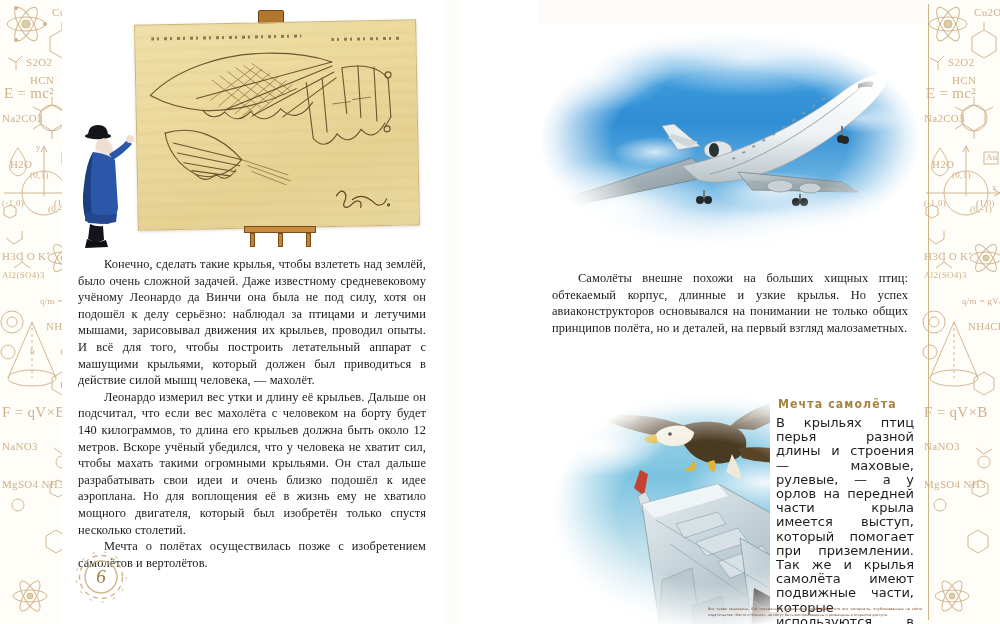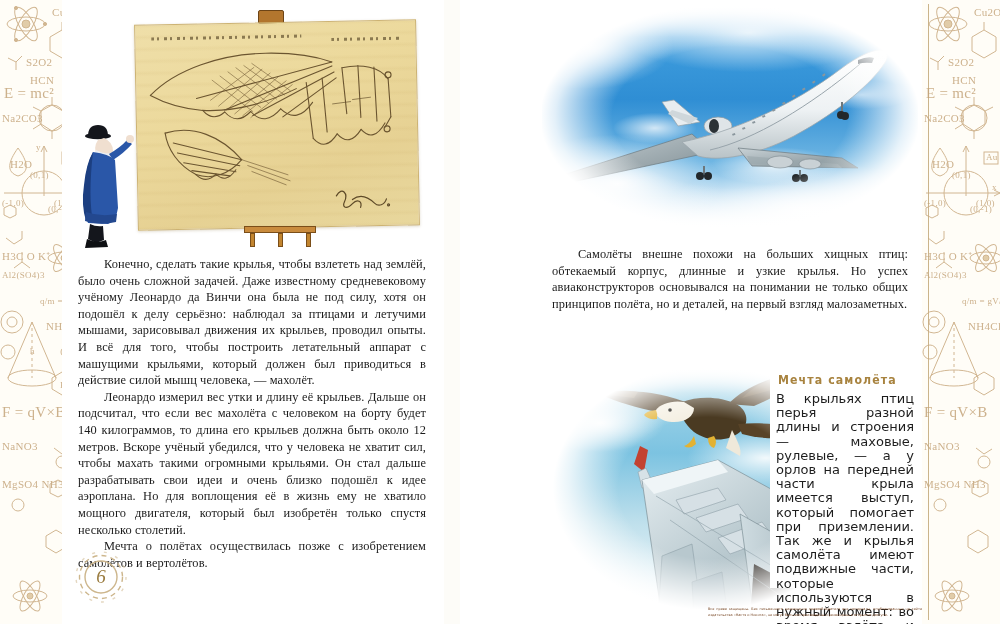--- a/index.html
+++ b/index.html
@@ -56,21 +56,21 @@
   .formula-layer .f.mid { font-size: 11px; }
   .formula-layer svg { position: absolute; overflow: visible; }
 
   
   .page {
     position: absolute;
     top: 0; bottom: 0;
     background: #ffffff;
   }
   .page.left  { left: 62px;  width: 382px; }
-  .page.right { left: 538px; width: 384px; }
+  .page.right { left: 538px; width: 384px; margin-top: 24px; }
 
   .gutter {
     position: absolute;
     left: 460px; top: 0; bottom: 0;
     width: 78px;
     background: #ffffff;
   }
 
   
   .leo-illo {

